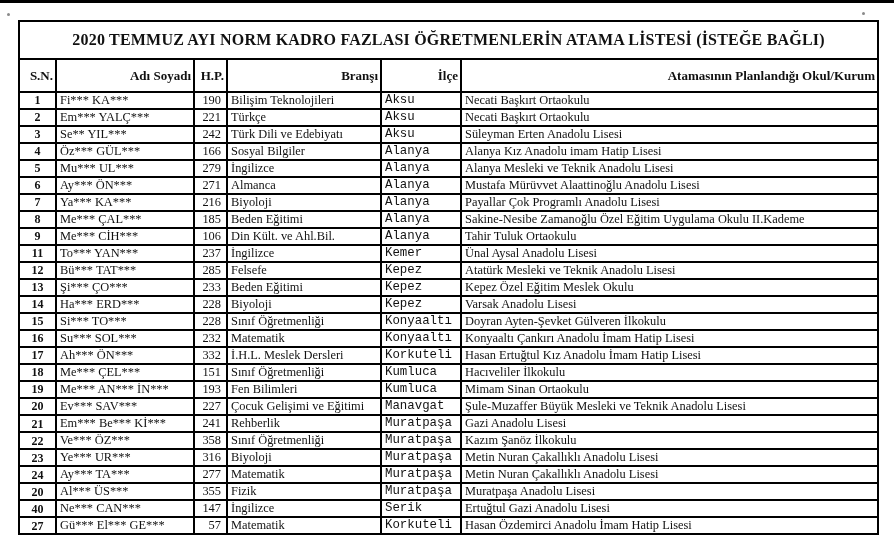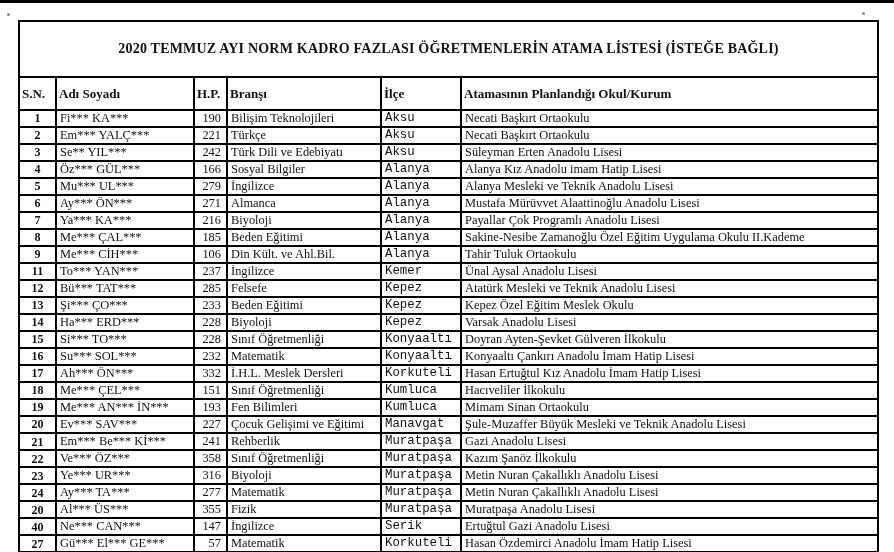--- a/index.html
+++ b/index.html
@@ -47,31 +47,31 @@
   table.doc-table th,
   table.doc-table td {
     border: 2px solid #000000;
     white-space: nowrap;
     overflow: hidden;
     vertical-align: middle;
     line-height: 1.05;
   }
   th.title-cell {
     height: 24px;
-    font-size: 14px;
+    font-size: 16px;
     font-weight: bold;
     text-align: center;
     letter-spacing: 0.2px;
-    padding: 15px 2px;
+    padding: 6px 2px;
   }
   tr.header-row th {
     height: 31px;
     font-size: 13px;
     font-weight: bold;
-    text-align: left;
+    text-align: right;
     vertical-align: middle;
     padding: 0 2px;
   }
   tbody td {
     height: 13px;
     font-size: 12.4px;
     padding: 1px 3px;
   }
   td.c0 { text-align: center; font-weight: bold; font-size: 12px; }
   td.c1 { text-align: left; }

